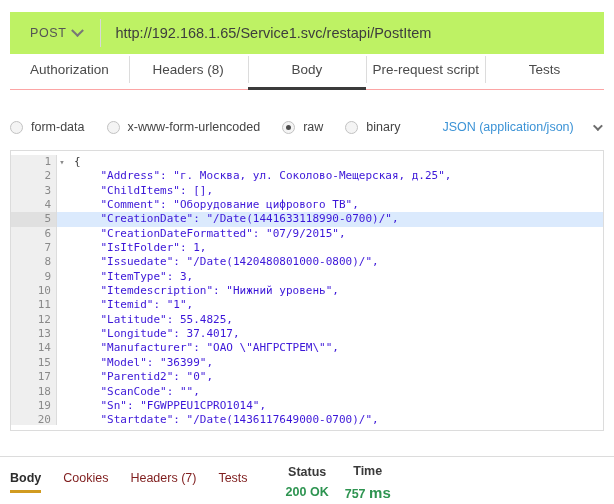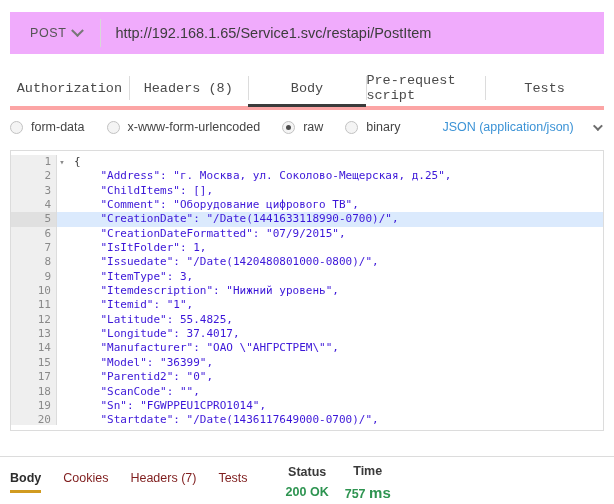--- a/index.html
+++ b/index.html
@@ -15,21 +15,21 @@
     width: 614px; height: 504px;
     overflow: hidden;
     background: #ffffff;
   }
 
   
   .urlbar {
     position: absolute;
     left: 10px; top: 12px;
     width: 594px; height: 42px;
-    background: #f0abfc;
+    background: #bef264;
     display: flex;
     align-items: center;
   }
   .method {
     display: flex;
     align-items: center;
     gap: 7px;
     padding: 0 18px 0 20px;
     height: 100%;
     color: #555555;
@@ -55,26 +55,25 @@
     padding-left: 14px;
     font-size: 14.5px;
     color: #3d3d3d;
     white-space: nowrap;
     overflow: hidden;
   }
 
   
   .reqtabs {
     position: absolute;
-    left: 10px; top: 70px;
+    left: 10px; top: 50px;
     width: 594px; height: 40px;
     display: flex;
     align-items: stretch;
-    border-bottom: 4px solid #fca5a5;
-    font-family: Liberation Mono, monospace;
+    border-bottom: 1px solid #fca5a5;
   }
   .rtab {
     position: relative;
     flex: 1;
     display: flex;
     align-items: center;
     justify-content: center;
     font-size: 13.5px;
     color: #4a4a4a;
     cursor: pointer;

